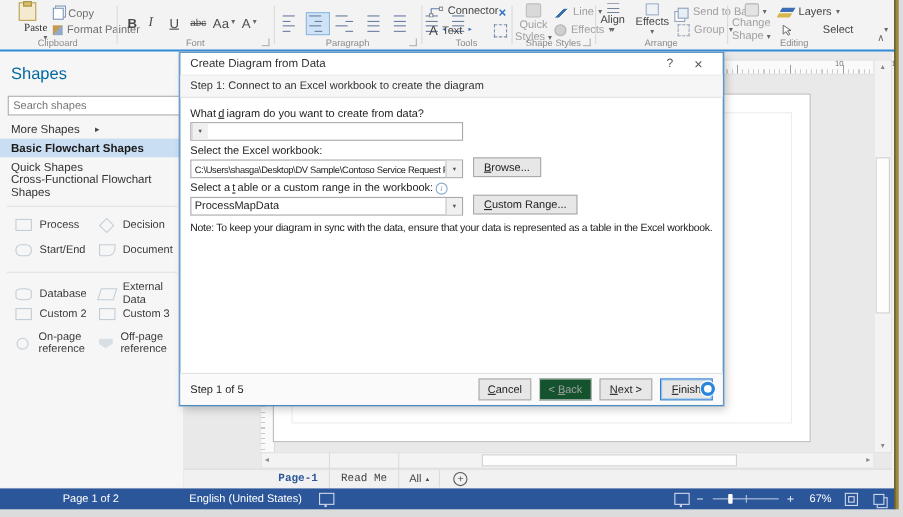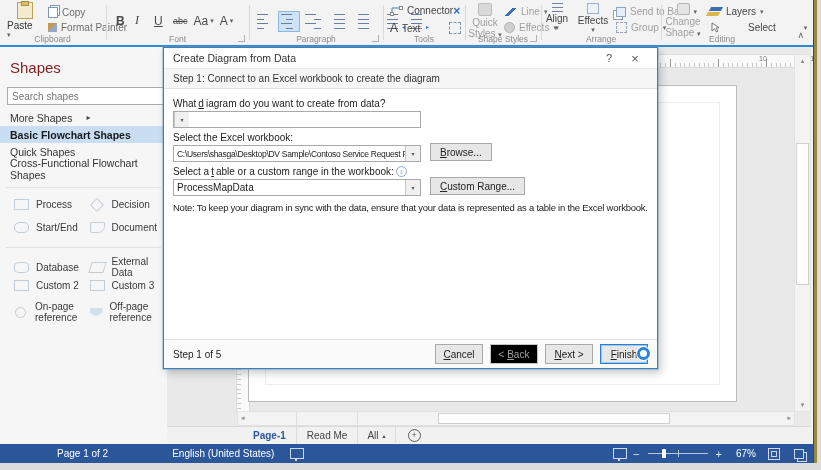--- a/index.html
+++ b/index.html
@@ -10,21 +10,21 @@
 
   
   .ribbon{position:absolute;left:0;top:0;right:0;height:45px;background:#f3f3f3;border-bottom:2px solid #2e8bd8;}
   .rg{position:absolute;top:0;bottom:0;}
   .glabel{position:absolute;bottom:1px;left:0;right:0;text-align:center;font-size:8.5px;color:#8b8b8b;white-space:nowrap;}
   .gsep{position:absolute;top:5px;bottom:5px;width:1px;background:#dadada;}
   .launcher{position:absolute;right:3px;bottom:3px;width:6px;height:6px;border-right:1px solid #9a9a9a;border-bottom:1px solid #9a9a9a;opacity:.75;}
   .caret{font-size:7px;color:#666;line-height:1;}
   .gray{color:#9f9f9f;}
   
-  .paste-btn{position:absolute;left:7px;top:2px;width:36px;height:40px;text-align:left;font-size:10px;color:#333;}
+  .paste-btn{position:absolute;left:7px;top:2px;width:36px;height:40px;text-align:right;font-size:10px;color:#333;font-family:Liberation Serif, serif;}
   .clipboard-icon{width:14px;height:15px;margin:0 auto 1px;background:#f4ead0;border:1px solid #b9a455;position:relative;}
   .clipboard-icon:before{content:"";position:absolute;left:3px;top:-2px;width:6px;height:3px;background:#d9c066;border:1px solid #a3914a;}
   .small-cmd{position:absolute;left:48px;display:flex;align-items:center;gap:4px;font-size:10px;color:#6d6d6d;white-space:nowrap;}
   .copy-icon{width:8px;height:9px;border:1px solid #7c97b8;background:#fff;box-shadow:2px -2px 0 -1px #fff,2px -2px 0 0 #7c97b8;}
   .fp-icon{width:9px;height:9px;background:linear-gradient(135deg,#c59a55 45%,#93a9c6 45%);}
   
   .font-row{position:absolute;left:6px;top:11px;display:flex;align-items:center;}
   .fbtn{min-width:13px;padding:2px 3px;text-align:center;font-size:12px;color:#4a4a4a;display:flex;align-items:center;gap:2px;}
   .b{font-weight:bold}.i{font-style:italic;font-family:"Liberation Serif",serif}.u{text-decoration:underline}
   .strike{font-size:9px;text-decoration:line-through}
@@ -51,21 +51,21 @@
   .stb-ic{width:8px;height:8px;border:1px solid #8fa3bd;background:#e8eef5;box-shadow:-3px 3px 0 -1px #fff,-3px 3px 0 0 #8fa3bd;}
   .grp-ic{width:9px;height:9px;border:1px dashed #9aa7b8;}
   .layers-ic{width:12px;height:4px;background:#3d6eb4;transform:skewX(-30deg);box-shadow:0 5px 0 0 #d9b64a;margin-bottom:5px;}
   .align-ic{width:11px;height:9px;background:repeating-linear-gradient(#74829b 0 1px,transparent 1px 4px);}
   .pos-ic{width:10px;height:9px;border:1px solid #9fb0c6;background:#eef2f7;}
   .chg-ic{width:11px;height:10px;border:1px solid #b5b5b5;background:#e4e4e4;border-radius:2px;}
   .collapse{position:absolute;right:9px;bottom:5px;font-size:9px;color:#666;}
 
   
   .shapes-panel{position:absolute;left:0;top:47px;width:167px;height:396px;background:#f6f6f6;border-right:1px solid #c5cdd4;}
-  .sp-title{position:absolute;left:10px;top:12px;font-size:15px;color:#7f1d1d;}
+  .sp-title{position:absolute;left:10px;top:12px;font-size:15px;color:#0369a1;}
   .sp-search{position:absolute;left:7px;top:40px;width:150px;height:16px;border:1px solid #ababab;background:#fff;font-size:10px;color:#666;padding:0 4px;font-family:inherit;}
   .sp-nav{position:absolute;left:0;top:62px;right:1px;}
   .nav-item{height:17px;display:flex;align-items:center;padding-left:10px;font-size:10.5px;color:#333;}
   .nav-item .arr{margin-left:14px;font-size:8px;color:#444;}
   .nav-item.sel{background:#c9ddf3;font-weight:bold;color:#1a1a1a;}
   .sp-div{position:absolute;left:6px;right:6px;height:1px;background:#e2e2e2;}
   .srow{position:absolute;left:14px;right:2px;display:flex;}
   .scell{width:50%;display:flex;align-items:center;font-size:10px;color:#3a3a3a;line-height:11px;}
   .sicon{flex:none;display:inline-block;margin-right:7px;width:13px;height:9px;}
   .ic-rect{border:1px solid #c3cdd6;}
@@ -88,21 +88,21 @@
     background-size:4px 100%;background-repeat:no-repeat;}
   .page{position:absolute;left:81px;top:38px;width:487px;height:315px;background:#fff;border:1px solid #bcbcbc;}
   .page-inner{position:absolute;inset:16px;border:1px solid #ededed;}
   .vscroll{position:absolute;right:0;top:7px;width:15px;bottom:31px;background:#f3f3f3;border:1px solid #e2e2e2;}
   .vthumb{position:absolute;left:1px;right:1px;top:88px;height:140px;background:#fdfdfd;border:1px solid #cfcfcf;}
   .sarrow{position:absolute;font-size:7px;color:#888;width:100%;text-align:center;}
   .hscroll{position:absolute;left:70px;right:16px;bottom:17px;height:13px;background:#f3f3f3;border:1px solid #e2e2e2;}
   .hthumb{position:absolute;top:1px;bottom:1px;left:200px;width:230px;background:#fdfdfd;border:1px solid #cfcfcf;}
   .harrow{position:absolute;top:2px;font-size:7px;color:#888;}
   .tabsrow{position:absolute;left:0;right:0;bottom:0;height:16px;background:#f1f1f1;border-top:1px solid #dadada;display:flex;align-items:center;padding-left:76px;font-size:10px;}
-  .tab{padding:15px 10px;color:#444;border-right:1px solid #dcdcdc;height:100%;display:flex;align-items:center;}
+  .tab{padding:15px 10px;color:#444;border-right:1px solid #dcdcdc;height:100%;display:flex;align-items:center;font-family:Liberation Mono, monospace;}
   .tab.active{color:#2b579a;font-weight:bold;}
   .all-btn{padding:0 9px;color:#444;display:flex;align-items:center;gap:4px;height:100%;border-right:1px solid #dcdcdc;}
   .all-btn .up{font-size:6px;}
   .addpage{margin-left:12px;width:11px;height:11px;border:1px solid #5a5a5a;border-radius:50%;display:flex;align-items:center;justify-content:center;font-size:9px;color:#5a5a5a;line-height:1;}
 
   
   .dialog{position:absolute;left:163px;top:47px;width:493px;height:320px;background:#fff;border:1px solid #3e7fb8;
     box-shadow:0 0 0 1px rgba(110,160,205,.45),3px 4px 8px rgba(0,0,0,.22);z-index:10;color:#1a1a1a;}
   .dlg-title{height:20px;display:flex;align-items:center;padding:0 9px;font-size:10.5px;color:#333;}
   .dlg-title .t{flex:1;}
@@ -115,21 +115,21 @@
   .combo{width:246px;height:15px;border:1px solid #a9a9a9;background:#fff;display:flex;align-items:center;}
   .combo .val{flex:1;padding:0 3px;white-space:nowrap;overflow:hidden;font-size:10px;}
   .combo .val.tight{font-size:8.5px;letter-spacing:-0.3px;}
   .combo .dd{width:14px;align-self:stretch;background:#f0f0f0;border-left:1px solid #c8c8c8;display:flex;align-items:center;justify-content:center;font-size:6px;color:#555;}
   .pushbtn{height:18px;padding:0 9px;background:#e7e7e7;border:1px solid #a9a9a9;font-size:10px;color:#222;display:inline-flex;align-items:center;white-space:nowrap;margin-top:-2px;}
   .info{display:inline-flex;width:9px;height:9px;border:1px solid #8aa8c8;border-radius:50%;font-size:7px;color:#6a8fb8;align-items:center;justify-content:center;font-style:italic;font-family:"Liberation Serif",serif;}
   .note{margin-top:6px;font-size:9.5px;letter-spacing:-0.25px;white-space:nowrap;overflow:hidden;}
   .dlg-footer{position:absolute;left:0;right:0;bottom:0;height:28px;background:#fafafa;border-top:1px solid #e0e0e0;display:flex;align-items:center;padding:0 9px;font-size:10px;}
   .step-ind{flex:1;color:#222;}
   .btn{width:46px;height:18px;border:1px solid #a9a9a9;background:#e7e7e7;display:flex;align-items:center;justify-content:center;margin-left:7px;color:#222;white-space:nowrap;}
-  .btn.disabled{color:#a0a0a0;background:#000000;border-color:#c6c6c6;}
+  .btn.disabled{color:#a0a0a0;background:#14532d;border-color:#c6c6c6;}
   .btn.default{border-color:#2a7fd4;box-shadow:inset 0 0 0 1px #9cc7ec;position:relative;}
   .spinner{position:absolute;right:-3px;top:2px;width:7px;height:7px;border:3px solid #2a86dd;border-radius:50%;background:#fff;box-shadow:0 0 0 1px rgba(255,255,255,.9);}
 
   
   .statusbar{position:absolute;left:0;right:0;bottom:0;height:19px;background:#2b579a;color:#fff;display:flex;align-items:center;font-size:10px;padding:0 9px;}
   .sb-item{margin-right:16px;white-space:nowrap;padding-left:48px;}
   .present-ic{width:12px;height:9px;border:1px solid #cfd9ec;position:relative;}
   .present-ic:after{content:"";position:absolute;left:4px;bottom:-3px;width:2px;height:2px;background:#cfd9ec;}
   .sb-spacer{flex:1;}
   .slider{display:flex;align-items:center;margin:0 4px;}

